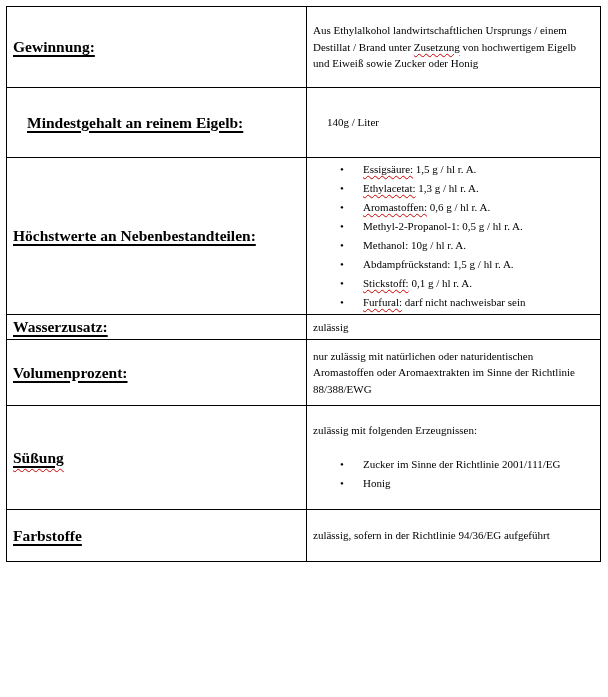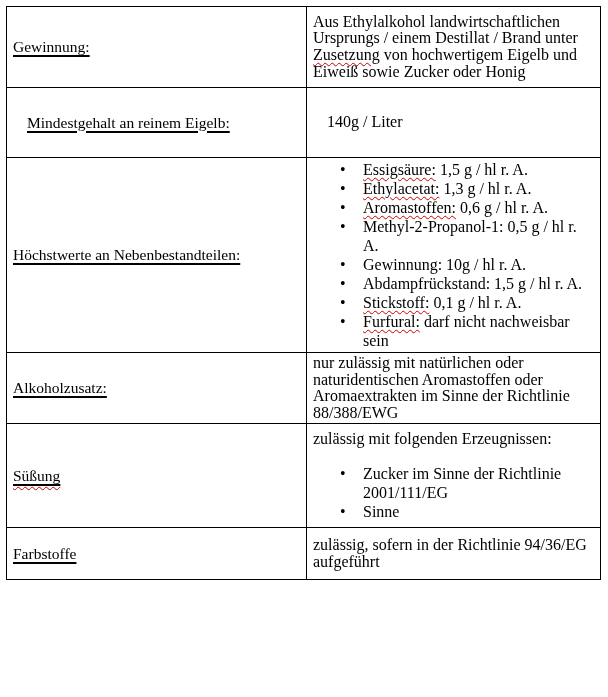--- a/index.html
+++ b/index.html
@@ -15,23 +15,23 @@
     width:595px;
   }
   td{
     border:1.5px solid #000000;
     vertical-align:middle;
     padding:2px 6px;
     box-sizing:border-box;
     overflow:hidden;
   }
   td.label-cell{width:300px;}
-  td.value-cell{font-size:16px;line-height:16.6px;}
+  td.value-cell{font-size:11px;line-height:16.6px;}
   .label{
-    font-weight:normal;
+    font-weight:bold;
     font-size:15.5px;
     text-decoration:underline;
     text-decoration-thickness:1.5px;
     text-underline-offset:3px;
   }
   .misspell{
     text-decoration:underline;
     text-decoration-style:wavy;
     text-decoration-color:#cc0000;
     text-decoration-thickness:1px;
@@ -84,41 +84,47 @@
           </td>
         </tr>
         <tr class="row-5">
           <td class="label-cell"><span class="label"><span>Höchstwerte an Nebenbestandteilen:</span></span></td>
           <td class="value-cell">
             <div class="bullets">
               <div class="bullet"><span class="misspell">Essigsäure:</span><span> 1,5 g / hl r. A.</span></div>
               <div class="bullet"><span class="misspell">Ethylacetat:</span><span> 1,3 g / hl r. A.</span></div>
               <div class="bullet"><span class="misspell">Aromastoffen:</span><span> 0,6 g / hl r. A.</span></div>
               <div class="bullet"><span>Methyl-2-Propanol-1: 0,5 g / hl r. A.</span></div>
-              <div class="bullet"><span>Gewinnung: 10g / hl r. A.</span></div>
+              <div class="bullet"><span>Methanol: 10g / hl r. A.</span></div>
               <div class="bullet"><span>Abdampfrückstand: 1,5 g / hl r. A.</span></div>
               <div class="bullet"><span class="misspell">Stickstoff:</span><span> 0,1 g / hl r. A.</span></div>
               <div class="bullet"><span class="misspell">Furfural:</span><span> darf nicht nachweisbar sein</span></div>
             </div>
           </td>
         </tr>
+        <tr class="row-7">
+          <td class="label-cell"><span class="label"><span>Wasserzusatz:</span></span></td>
+          <td class="value-cell">
+            <div><span>zulässig</span></div>
+          </td>
+        </tr>
         <tr class="row-8">
-          <td class="label-cell"><span class="label"><span>Alkoholzusatz:</span></span></td>
+          <td class="label-cell"><span class="label"><span>Volumenprozent:</span></span></td>
           <td class="value-cell">
             <div><span>nur zulässig mit natürlichen oder naturidentischen Aromastoffen oder Aromaextrakten im Sinne der Richtlinie 88/388/EWG</span></div>
           </td>
         </tr>
         <tr class="row-9">
           <td class="label-cell"><span class="label"><span class="misspell">Süßung</span></span></td>
           <td class="value-cell">
             <div><span>zulässig mit folgenden Erzeugnissen:</span></div>
             <div class="spacer"></div>
             <div class="bullets">
               <div class="bullet"><span>Zucker im Sinne der Richtlinie 2001/111/EG</span></div>
-              <div class="bullet"><span>Sinne</span></div>
+              <div class="bullet"><span>Honig</span></div>
             </div>
           </td>
         </tr>
         <tr class="row-10">
           <td class="label-cell"><span class="label"><span>Farbstoffe</span></span></td>
           <td class="value-cell">
             <div><span>zulässig, sofern in der Richtlinie 94/36/EG aufgeführt</span></div>
           </td>
         </tr>
       </tbody>

